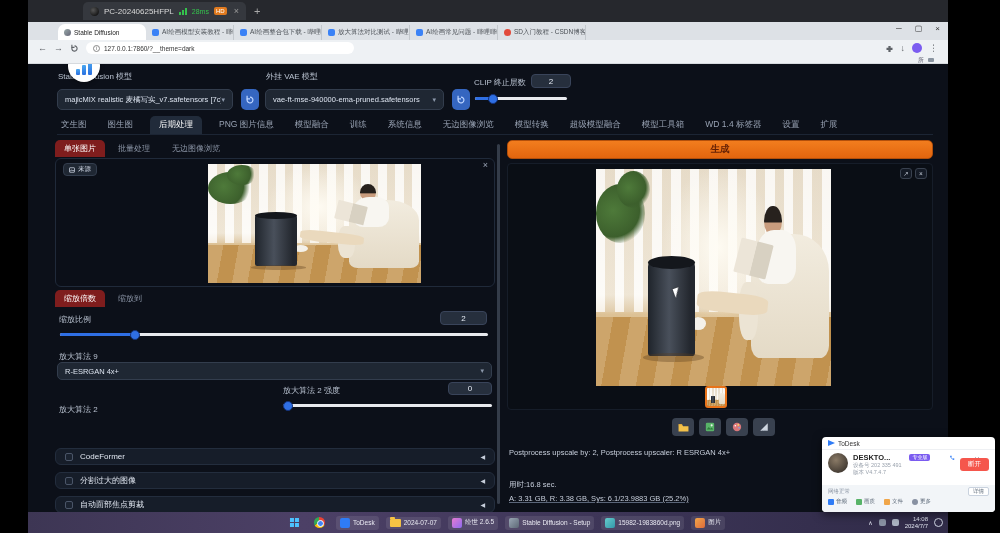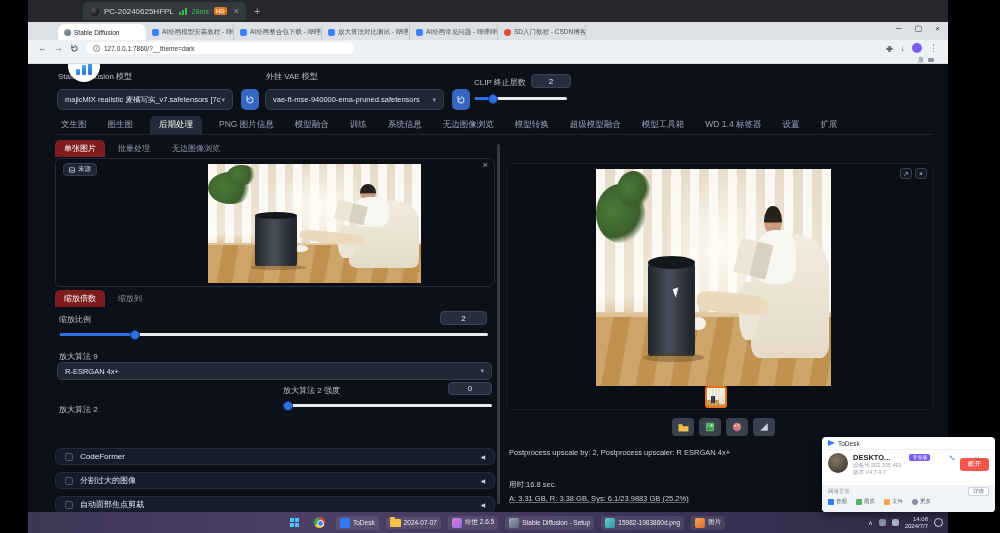--- a/index.html
+++ b/index.html
@@ -322,20 +322,21 @@
     <span class="acc-arrow">◀</span>
   </div>
   <div class="accordion" style="top:432px">
     <span class="cb"></span>
     <span>自动面部焦点剪裁</span>
     <span class="acc-arrow">◀</span>
   </div>
 
   <div id="lscroll"></div>
 
+  <div id="gen-btn">生成</div>
 
   <div id="viewer">
     <div style="position:absolute;right:5px;top:4px;display:flex;gap:3px">
       <span class="mini-btn">↗</span>
       <span class="mini-btn">×</span>
     </div>
     <div class="scene" style="left:88px;top:5px;width:235px;height:217px">
       <div class="sc-curtain"></div>
         <div class="sc-glow"></div>
         <div class="sc-floor"></div>

